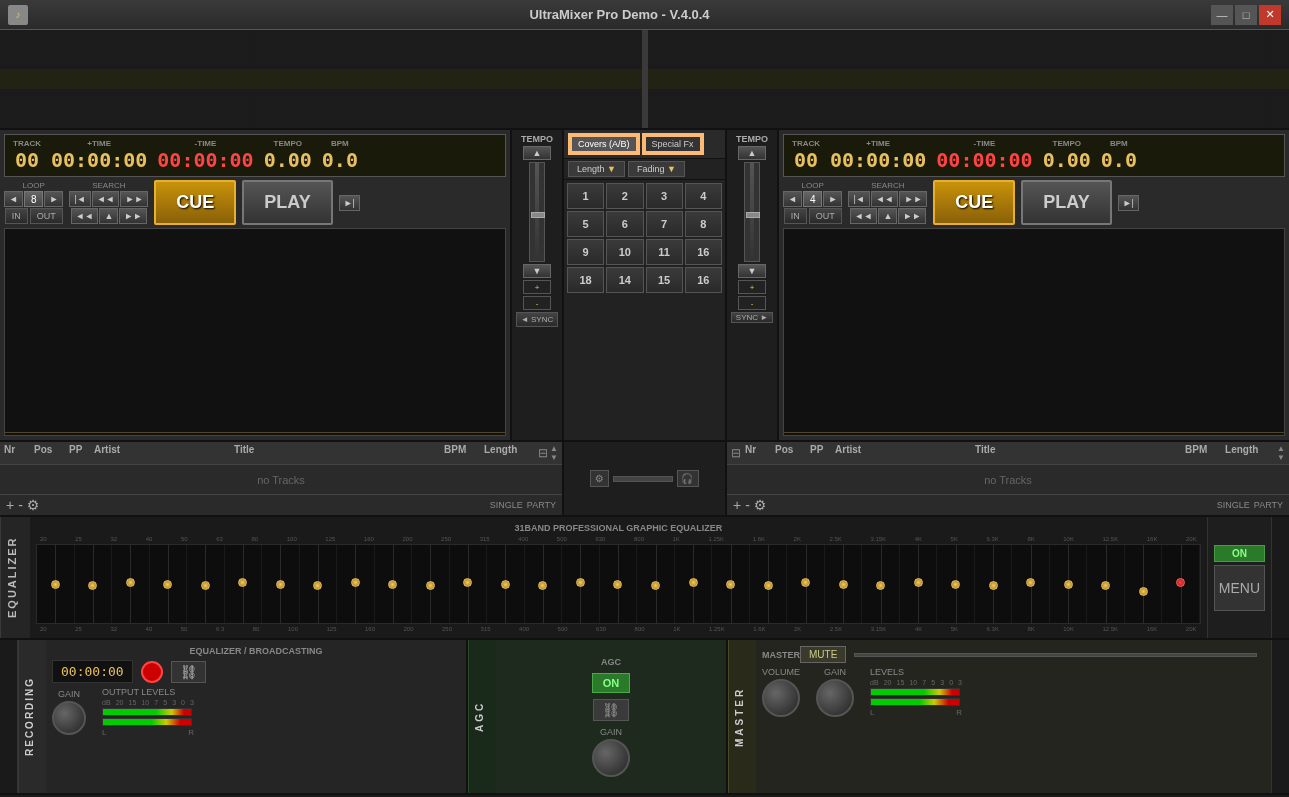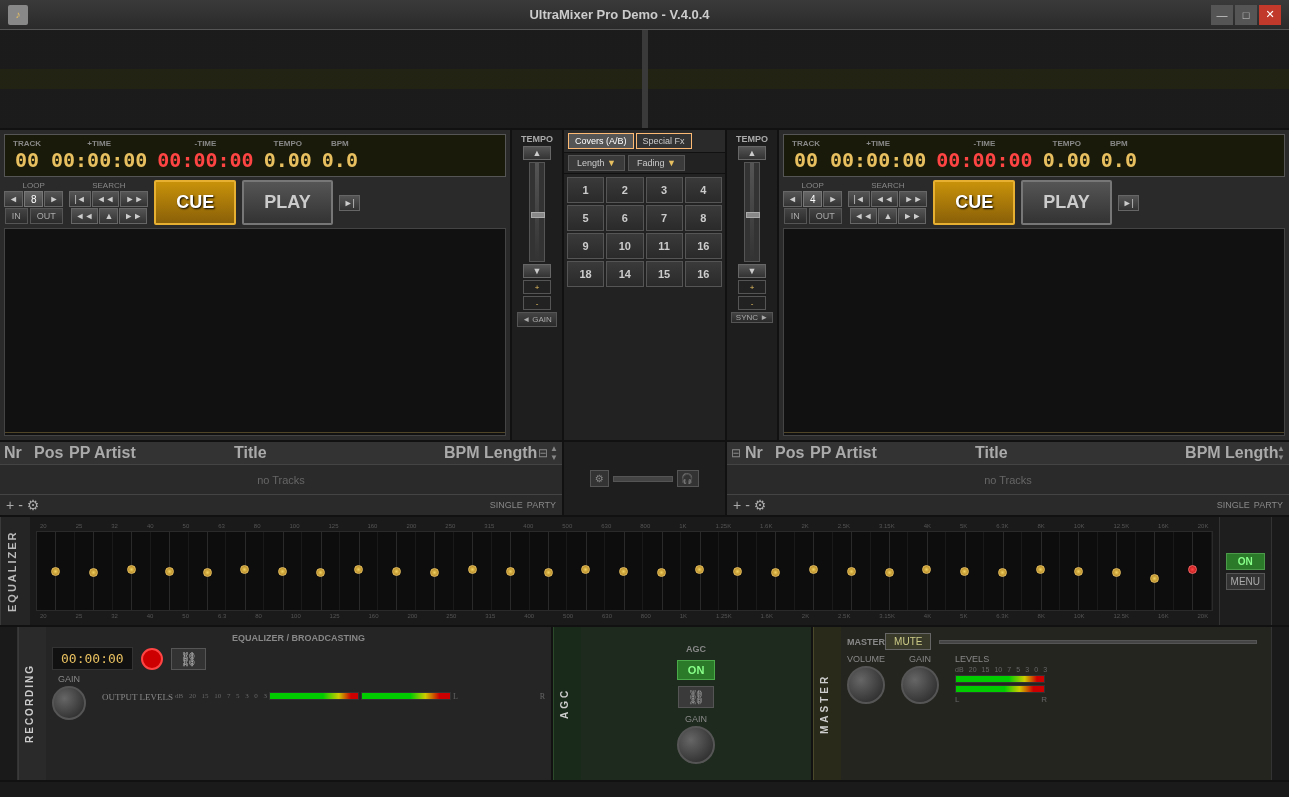--- a/index.html
+++ b/index.html
@@ -87,21 +87,21 @@
       font-size: 16px;
       font-weight: bold;
       padding: 8px 16px;
       cursor: pointer;
       border-radius: 2px;
     }
     .tab-btn {
       padding: 3px 8px;
       font-size: 10px;
       cursor: pointer;
-      border: 1px solid #fdba74;
+      border: 4px solid #fdba74;
       color: #ccc;
       background: #333;
     }
     .tab-btn.active { background: #555; color: #fff; }
     .sampler-btn {
       padding: 2px 8px;
       font-size: 9px;
       background: #3a3a3a;
       border: 1px solid #555;
       color: #ccc;
@@ -127,21 +127,21 @@
       border: 1px solid #555;
       color: #ccc;
       font-size: 11px;
       font-weight: bold;
       text-align: center;
       padding: 6px 2px;
       cursor: pointer;
     }
     .tracklist-col {
       color: #aaa;
-      font-size: 16px;
+      font-size: 10px;
       font-weight: bold;
     }
     .tracklist-col.nr { width: 30px; }
     .tracklist-col.pos { width: 35px; }
     .tracklist-col.pp { width: 25px; }
     .tracklist-col.artist { flex: 1; }
     .tracklist-col.title { flex: 1.5; }
     .tracklist-col.bpm { width: 40px; }
     .tracklist-col.len { width: 50px; }
     .tl-icon-btn {
@@ -164,22 +164,22 @@
       color: #8f8;
       font-size: 10px;
       font-weight: bold;
       padding: 2px 6px;
       cursor: pointer;
     }
     .eq-menu-btn {
       background: #333;
       border: 1px solid #555;
       color: #aaa;
-      font-size: 10px;
-      padding: 2px 4px;
+      font-size: 14px;
+      padding: 14px 4px;
       cursor: pointer;
     }
     
     
     .bottom-bar {
       height: 35px;
       background: #1a1a1a;
       border-top: 2px solid #111;
       display: flex;
       align-items: center;
@@ -296,21 +296,21 @@
   <div style="width:52px; background:#1e1e1e; display:flex;flex-direction:column;align-items:center;padding:4px 2px;gap:2px;border-left:2px solid #111;">
     <span style="color:#aaa;font-size:9px;font-weight:bold;">TEMPO</span>
     <button style="background:linear-gradient(to bottom,#555,#333);border:1px solid #666;color:#ccc;font-size:9px;width:28px;height:14px;cursor:pointer;display:flex;align-items:center;justify-content:center;">▲</button>
     <div style="width:16px;height:100px;background:#333;border:1px solid #555;position:relative;cursor:pointer;">
       <div style="width:4px;height:100%;background:linear-gradient(to bottom,#555,#333);margin:0 auto;"></div>
       <div style="width:14px;height:6px;background:#888;border:1px solid #aaa;position:absolute;left:1px;top:50%;"></div>
     </div>
     <button style="background:linear-gradient(to bottom,#555,#333);border:1px solid #666;color:#ccc;font-size:9px;width:28px;height:14px;cursor:pointer;display:flex;align-items:center;justify-content:center;">▼</button>
     <button style="background:#222;border:1px solid #555;color:#e8c060;font-size:8px;width:28px;height:14px;">+</button>
     <button style="background:#222;border:1px solid #555;color:#e8c060;font-size:8px;width:28px;height:14px;">-</button>
-    <button style="background:linear-gradient(to bottom,#444,#2a2a2a);border:1px solid #555;color:#aaa;font-size:8px;padding:2px 4px;cursor:pointer;">◄ GAIN</button>
+    <button style="background:linear-gradient(to bottom,#444,#2a2a2a);border:1px solid #555;color:#aaa;font-size:8px;padding:2px 4px;cursor:pointer;">◄ SYNC</button>
   </div>
 
   <div style="width:165px;background:#222;display:flex;flex-direction:column;border-left:2px solid #111;border-right:2px solid #111;">
     <div style="display:flex;padding:3px 4px;gap:2px;background:#2a2a2a;border-bottom:1px solid #111;align-items:center;">
       <button class="tab-btn active" style="font-size:9px;padding:2px 6px;">Covers (A/B)</button>
       <button class="tab-btn" style="font-size:9px;padding:2px 6px;">Special Fx</button>
     </div>
     <div style="display:flex;padding:2px 4px;gap:3px;border-bottom:1px solid #111;">
       <button class="sampler-btn">
         <span>Length</span><span style="color:#e8c060;"> ▼</span>
@@ -482,20 +482,21 @@
       <button class="mode-btn">PARTY</button>
     </div>
   </div>
 </div>
 
 <div style="display:flex; background:#1a1a1a; border-top:2px solid #111; padding:0;">
 
   <div style="writing-mode:vertical-rl;transform:rotate(180deg);color:#bbb;font-size:11px;font-weight:bold;letter-spacing:2px;padding:8px 5px;background:#252525;border-right:1px solid #3a3a3a;min-width:30px;text-align:center;">EQUALIZER</div>
 
   <div style="flex:1;padding:6px;">
+    <div style="color:#888;font-size:9px;font-weight:bold;text-align:center;margin-bottom:3px;">31BAND PROFESSIONAL GRAPHIC EQUALIZER</div>
 
     <div style="display:flex;justify-content:space-between;padding:0 4px;margin-bottom:2px;">
       <span style="color:#555;font-size:6px;">20</span>
         <span style="color:#555;font-size:6px;">25</span>
         <span style="color:#555;font-size:6px;">32</span>
         <span style="color:#555;font-size:6px;">40</span>
         <span style="color:#555;font-size:6px;">50</span>
         <span style="color:#555;font-size:6px;">63</span>
         <span style="color:#555;font-size:6px;">80</span>
         <span style="color:#555;font-size:6px;">100</span>
@@ -706,21 +707,21 @@
       <div style="display:flex;align-items:center;gap:8px;">
         <div style="background:#111;border:1px solid #333;color:#e8c060;font-family:monospace;font-size:13px;padding:3px 8px;">00:00:00</div>
         <div style="width:22px;height:22px;background:#cc0000;border-radius:50%;border:2px solid #ff4444;cursor:pointer;"></div>
         <button style="background:#333;border:1px solid #555;color:#ccc;font-size:14px;padding:2px 8px;cursor:pointer;">⛓</button>
       </div>
       <div style="display:flex;gap:16px;align-items:center;">
         <div style="display:flex;flex-direction:column;align-items:center;gap:2px;">
           <span style="color:#888;font-size:9px;">GAIN</span>
           <div style="width:34px;height:34px;background:radial-gradient(circle at 35% 35%,#666,#222);border-radius:50%;border:2px solid #555;cursor:pointer;"></div>
         </div>
-        <div style="display:flex;flex-direction:row;gap:2px;font-family:Liberation Serif, serif;">
+        <div style="display:flex;flex-direction:column;gap:2px;">
           <span style="color:#888;font-size:9px;">OUTPUT LEVELS</span>
           <div style="display:flex;justify-content:space-between;width:92px;">
             <span style="color:#666;font-size:7px;">dB</span>
               <span style="color:#666;font-size:7px;">20</span>
               <span style="color:#666;font-size:7px;">15</span>
               <span style="color:#666;font-size:7px;">10</span>
               <span style="color:#666;font-size:7px;">7</span>
               <span style="color:#666;font-size:7px;">5</span>
               <span style="color:#666;font-size:7px;">3</span>
               <span style="color:#666;font-size:7px;">0</span>

